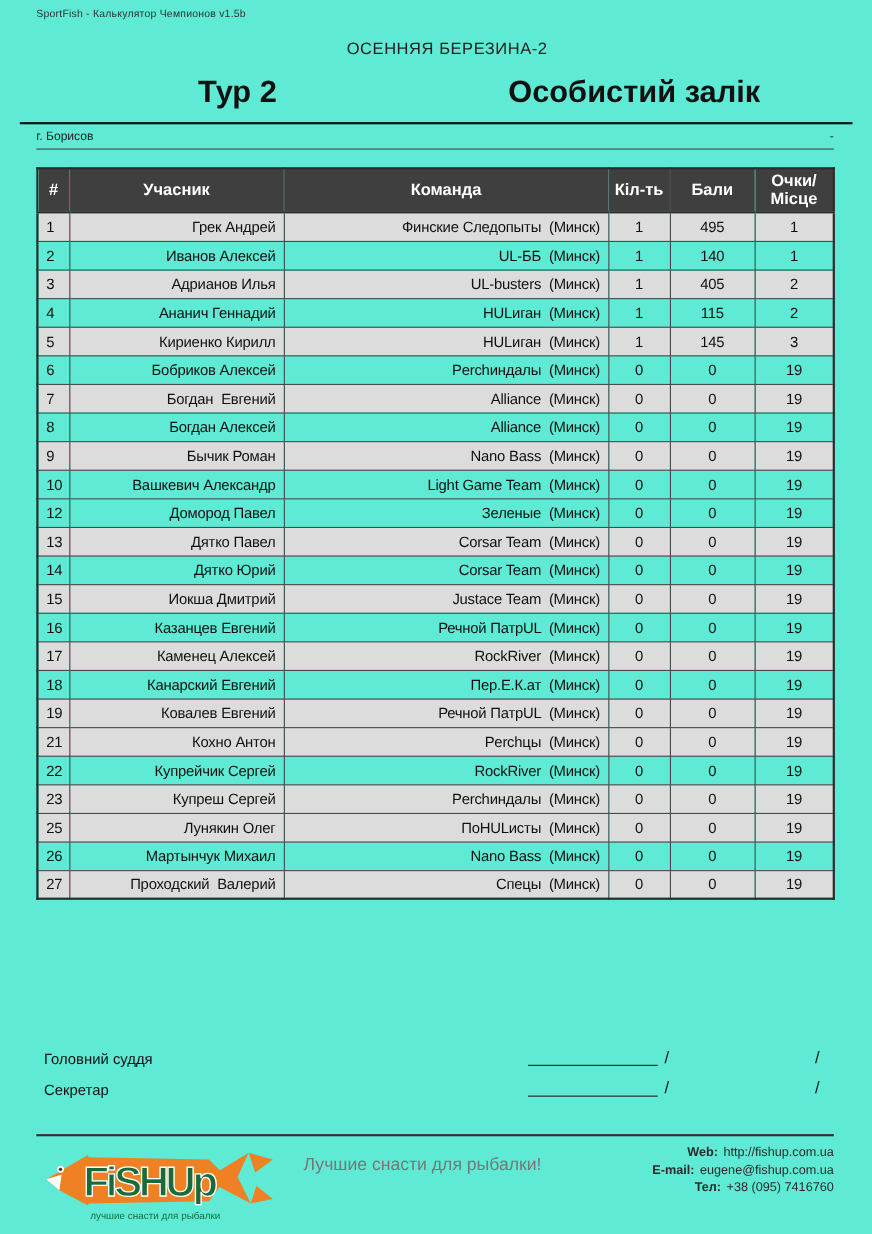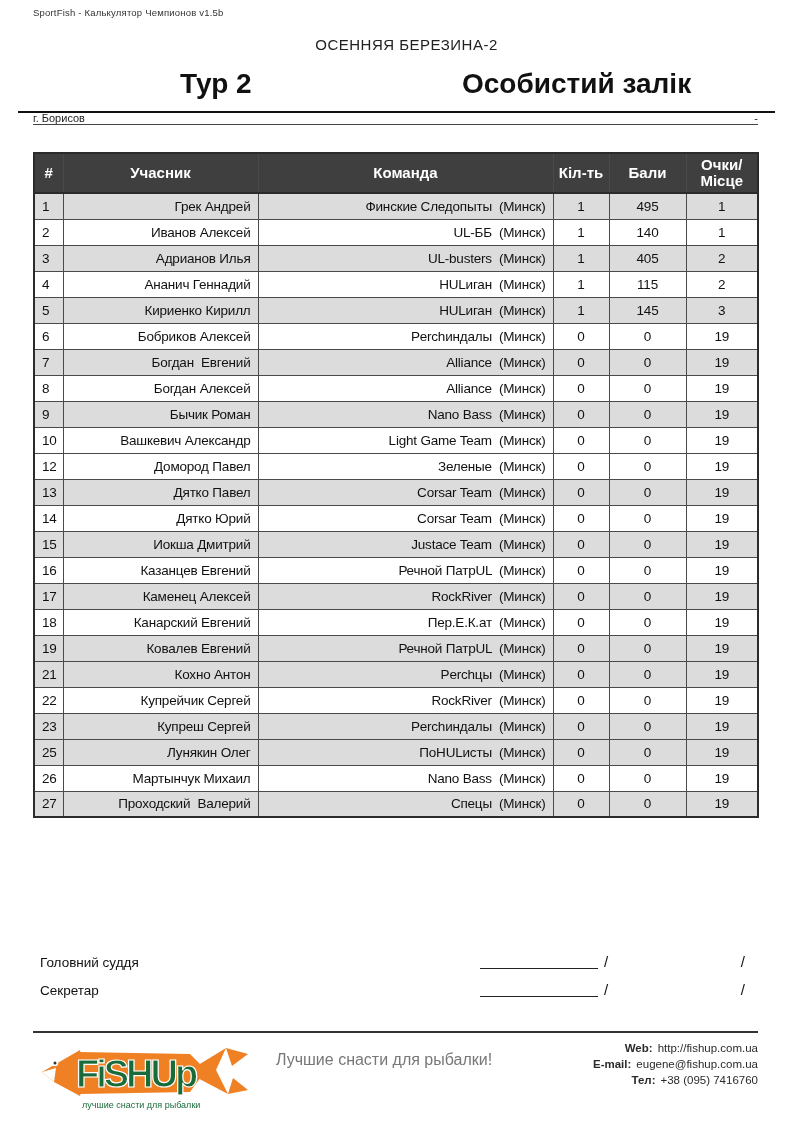--- a/index.html
+++ b/index.html
@@ -2,21 +2,21 @@
 <html><head>
 <meta charset="utf-8">
 <style>
   * { box-sizing: border-box; margin: 0; padding: 0; }
   html,body { background:#888; }
   body { font-family: "Liberation Sans", sans-serif; }
   .page {
     position: relative;
     width: 793px; height: 1122px;
     margin: 0 auto;
-    background: #ffffff;
+    background: #5eead4;
     color: #1a1a1a;
     overflow: hidden;
   }
   .app-title {
     position: absolute; top: 7px; left: 33px;
     font-size: 9.5px; color: #333; letter-spacing: 0.2px;
   }
   .event-title {
     position: absolute; top: 36px; left: 0; right: 0;
     text-align: center; font-size: 15px; color: #222; letter-spacing: 0.5px; padding-left: 20px;
@@ -30,22 +30,22 @@
   }
   .standings-label {
     position: absolute; left: 462px; top: 0;
     font-size: 28px; font-weight: bold; color: #111;
   }
   .title-rule {
     position: absolute; top: 111px; left: 18px; right: 18px;
     border-bottom: 2px solid #111;
   }
   .location-row {
-    position: absolute; top: 101px; left: 33px; right: 35px; height: 24px;
-    display: flex; align-items: flex-end; justify-content: space-between;
+    position: absolute; top: 112px; left: 33px; right: 35px; height: 24px;
+    display: flex; align-items: center; justify-content: space-between;
     font-size: 11px; color: #222;
     border-bottom: 1px solid #444;
   }
   table.results {
     position: absolute; top: 152px; left: 33px;
     width: 724px;
     border-collapse: collapse;
     border: 2px solid #2b2b2b;
     table-layout: fixed;
   }

